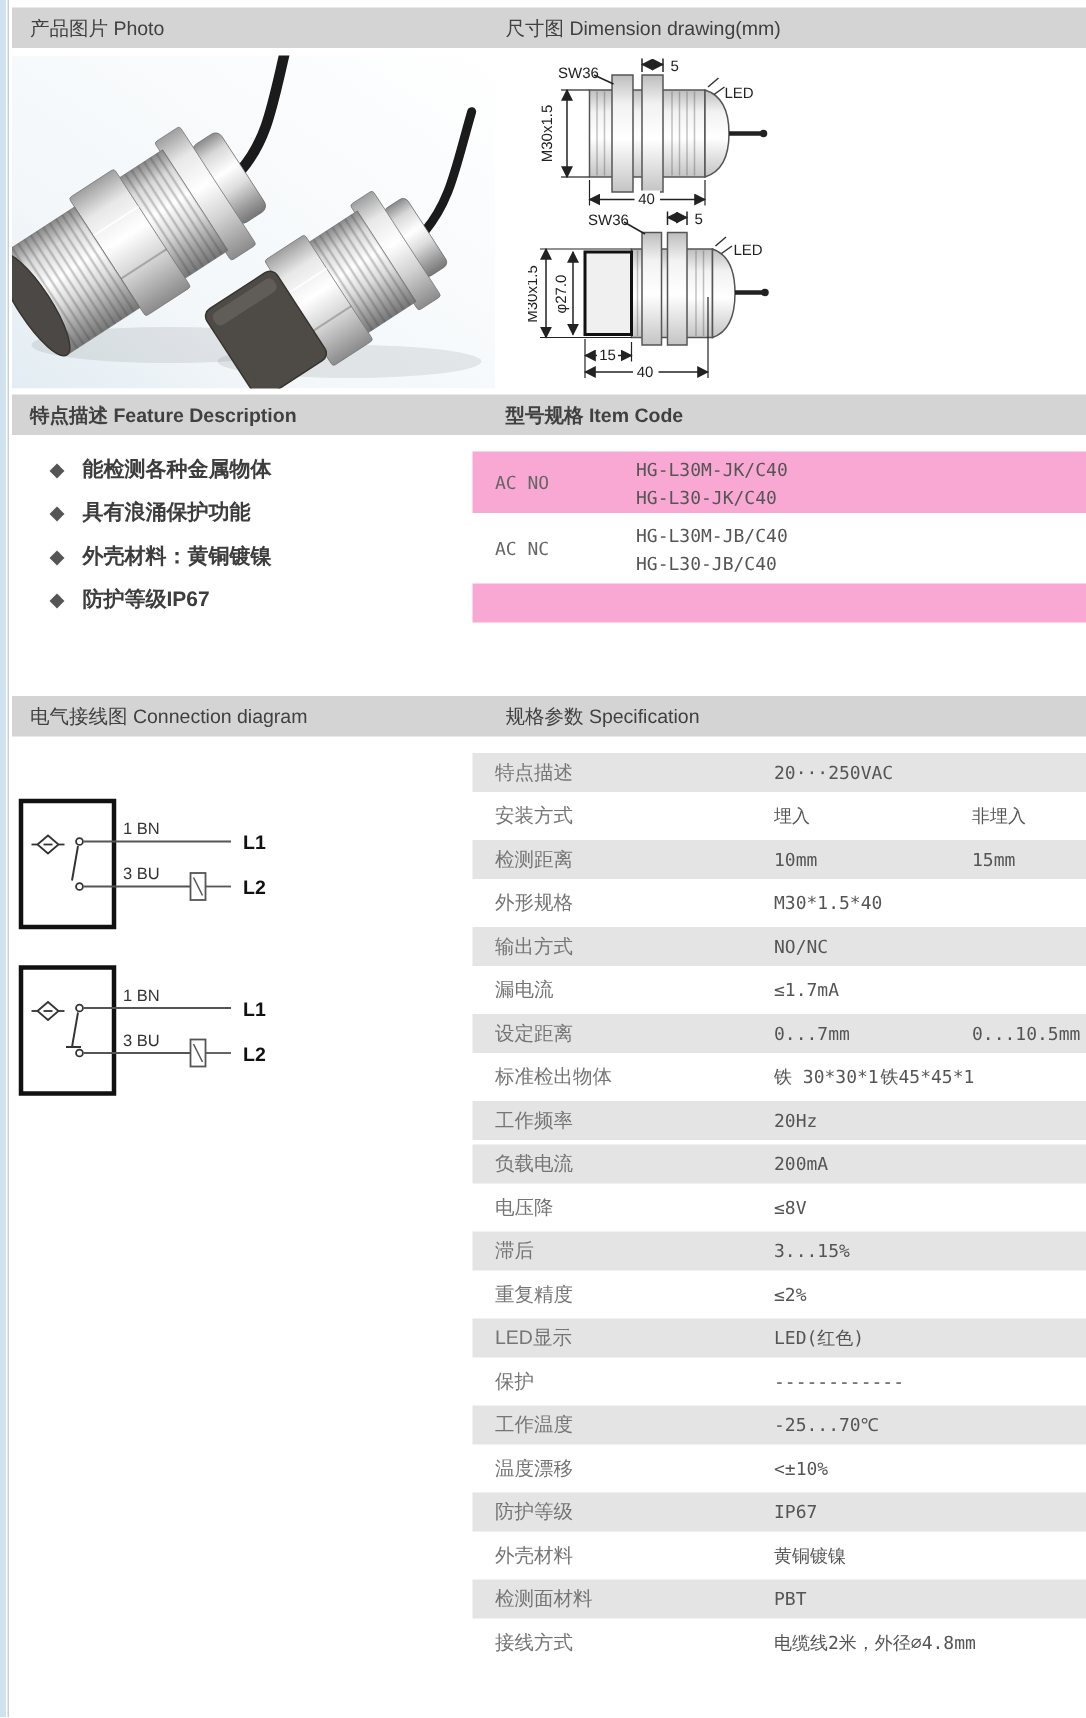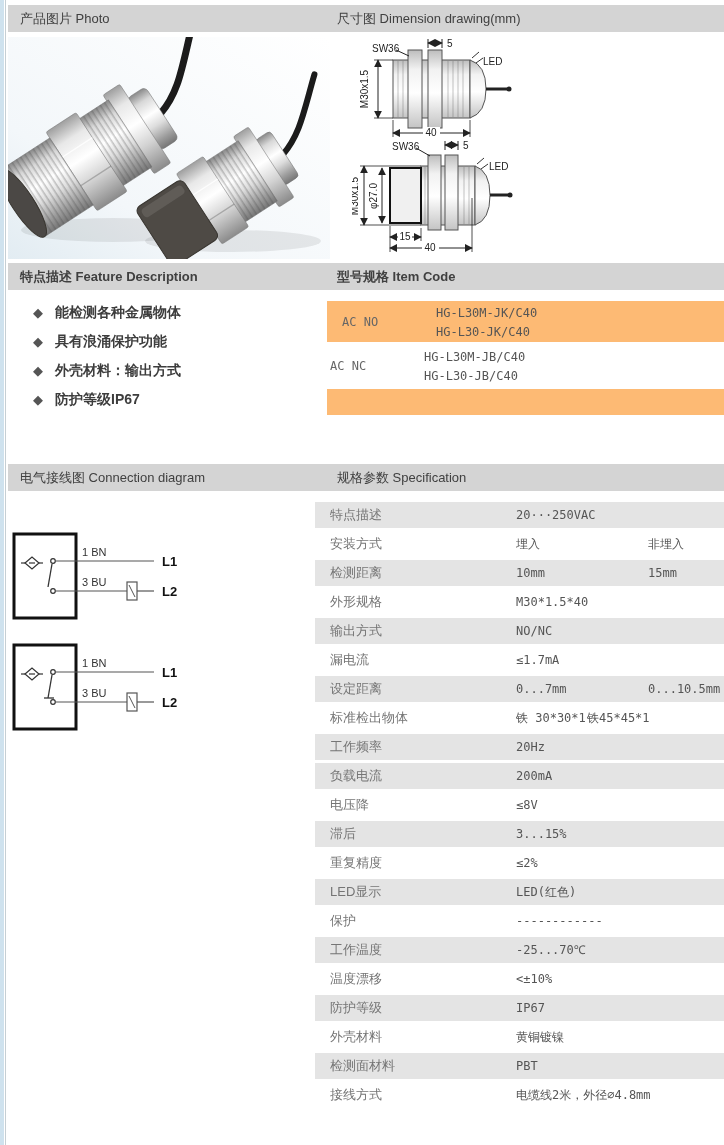--- a/index.html
+++ b/index.html
@@ -21,21 +21,21 @@
 
   
   .features{position:absolute;left:8px;top:303px;width:300px;}
   .feat{position:relative;padding-left:47px;height:19px;line-height:19px;margin-bottom:10px;
         font-size:14px;font-weight:bold;color:#3d3d3d;white-space:nowrap;}
   .feat .dia{position:absolute;left:25px;top:0;color:#555;font-size:13px;font-weight:normal;}
 
   
   .itable{position:absolute;left:315px;top:301px;width:409px;}
   .irow{position:relative;margin-bottom:3px;}
-  .irow.g{background:#fdba74;margin-left:12px;}
+  .irow.g{background:#f9a8d4;}
   .itype{position:absolute;left:15px;top:0;height:100%;display:flex;align-items:center;
          font-family:"DejaVu Sans Mono",monospace;font-size:12px;color:#666;}
   .icodes{padding:3px 0 0 109px;font-family:"DejaVu Sans Mono",monospace;font-size:12px;
           color:#555;line-height:19px;white-space:nowrap;}
   .iempty{height:26px;}
 
   
   .conn-wrap{position:absolute;left:8px;top:520px;width:250px;height:230px;}
   .conn-wrap text{font-family:"Liberation Sans",sans-serif;}
   .wlbl{font-size:11px;fill:#333;}
@@ -217,21 +217,21 @@
     <div class="feat">
       <span class="dia">◆</span>
       <span>能检测各种金属物体</span>
     </div>
     <div class="feat">
       <span class="dia">◆</span>
       <span>具有浪涌保护功能</span>
     </div>
     <div class="feat">
       <span class="dia">◆</span>
-      <span>外壳材料：输出方式</span>
+      <span>外壳材料：黄铜镀镍</span>
     </div>
     <div class="feat">
       <span class="dia">◆</span>
       <span>防护等级IP67</span>
     </div>
   </div>
 
   <div class="itable">
     <div class="irow g">
       <span class="itype">AC NO</span>

